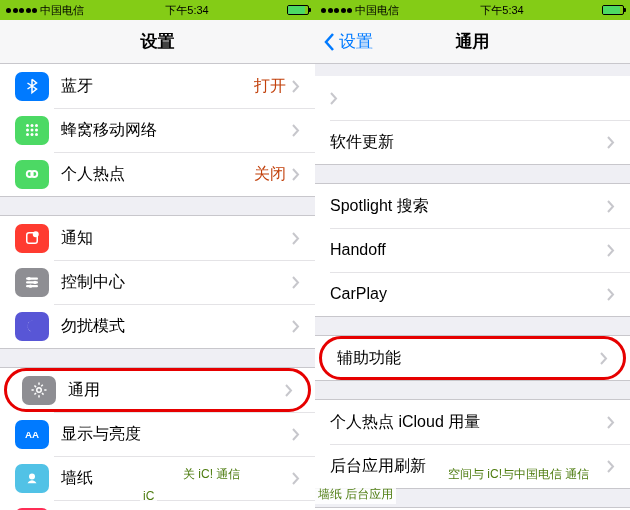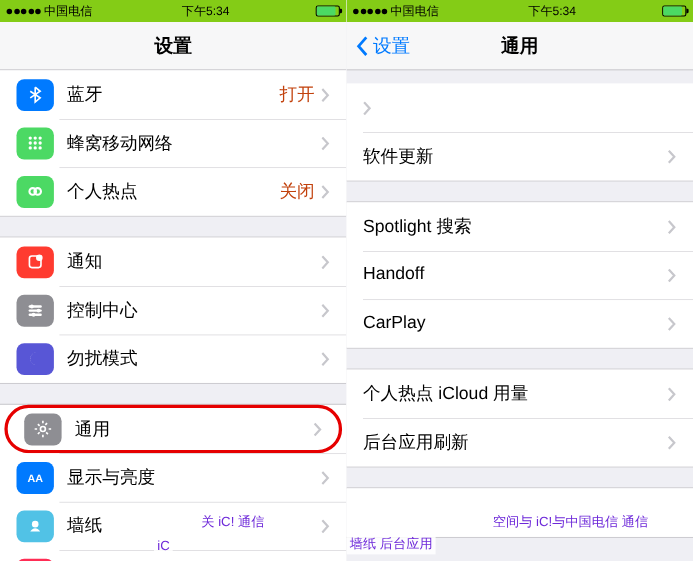--- a/index.html
+++ b/index.html
@@ -91,21 +91,21 @@
   .ic-notif    { background: #ff3b30; }
   .ic-control  { background: #8e8e93; }
   .ic-dnd      { background: #5856d6; }
   .ic-general  { background: #8e8e93; }
   .ic-display  { background: #007aff; }
   .ic-wall     { background: #51c2e6; }
   .ic-sound    { background: #ff2d55; }
   .icon-box svg { width: 18px; height: 18px; }
   .artifacts {
     position: absolute; bottom: 0; left: 0; right: 0; height: 45px;
-    pointer-events: none; font-size: 12px; color: #6d28d9;
+    pointer-events: none; font-size: 12px; color: #4d7c0f;
   }
   .artifact { position: absolute; background: rgba(255,255,255,0.85); padding: 1px 3px; }
 </style>
 </head>
 <body>
 
 <div class="phone left">
   <div class="status-bar">
     <div class="status-left">
       <span class="dots">
@@ -365,20 +365,30 @@
     <div class="row">
       <span class="label">CarPlay</span>
       <span class="chevron">
           <svg viewBox="0 0 8 13">
             <path d="M1 1l5 5.5L1 12" stroke="currentColor" stroke-width="2" fill="none"></path>
           </svg>
         </span>
     </div>
   </div>
 
+  <div class="group">
+    <div class="row highlight">
+      <span class="label">辅助功能</span>
+      <span class="chevron">
+          <svg viewBox="0 0 8 13">
+            <path d="M1 1l5 5.5L1 12" stroke="currentColor" stroke-width="2" fill="none"></path>
+          </svg>
+        </span>
+    </div>
+  </div>
 
   <div class="group">
     <div class="row">
       <span class="label">个人热点 iCloud 用量</span>
       <span class="chevron">
           <svg viewBox="0 0 8 13">
             <path d="M1 1l5 5.5L1 12" stroke="currentColor" stroke-width="2" fill="none"></path>
           </svg>
         </span>
     </div>

